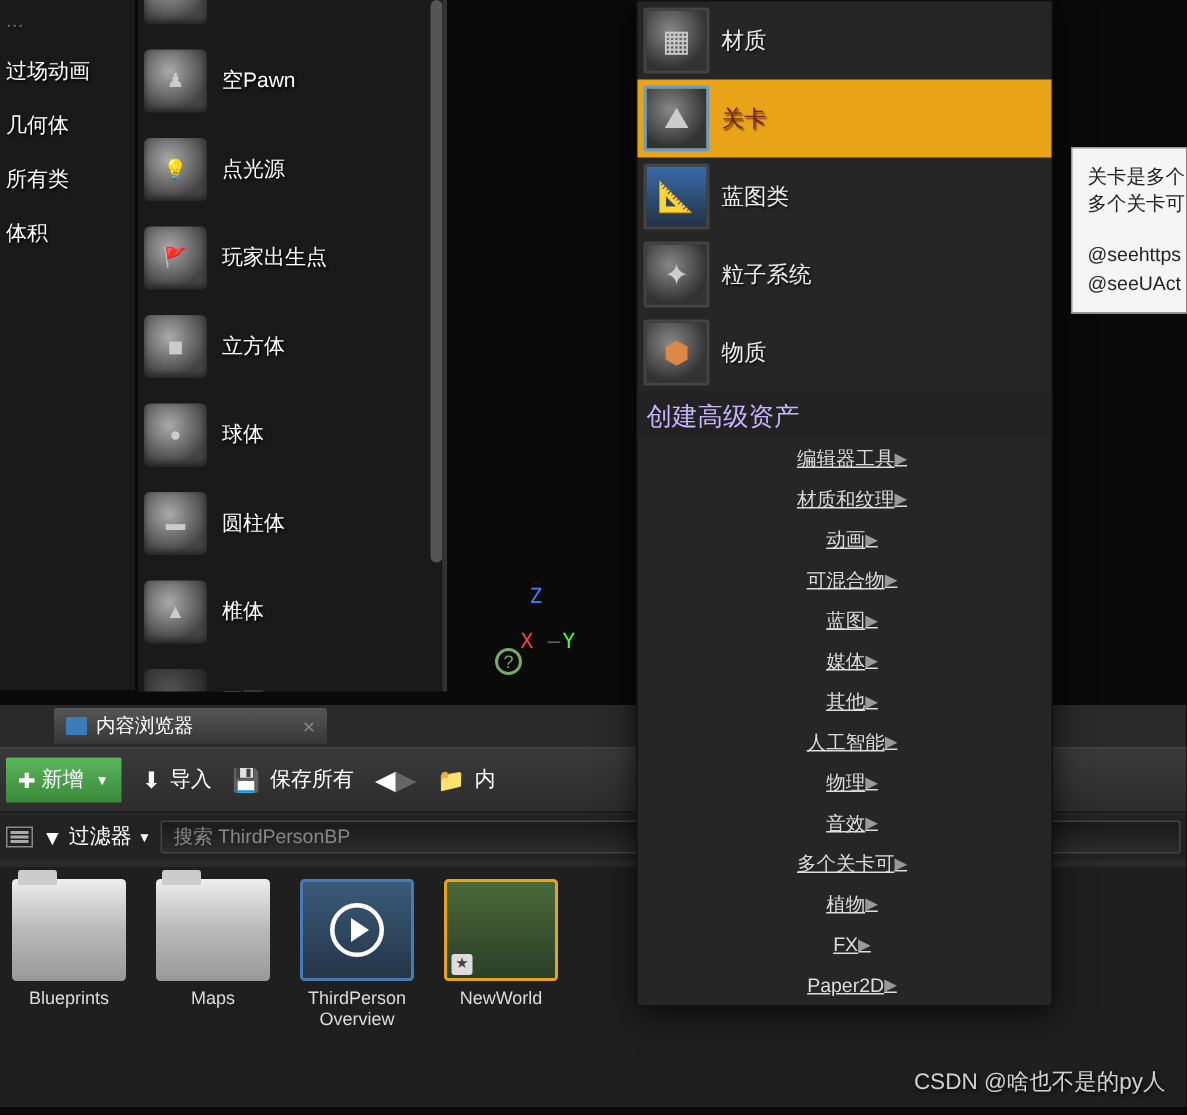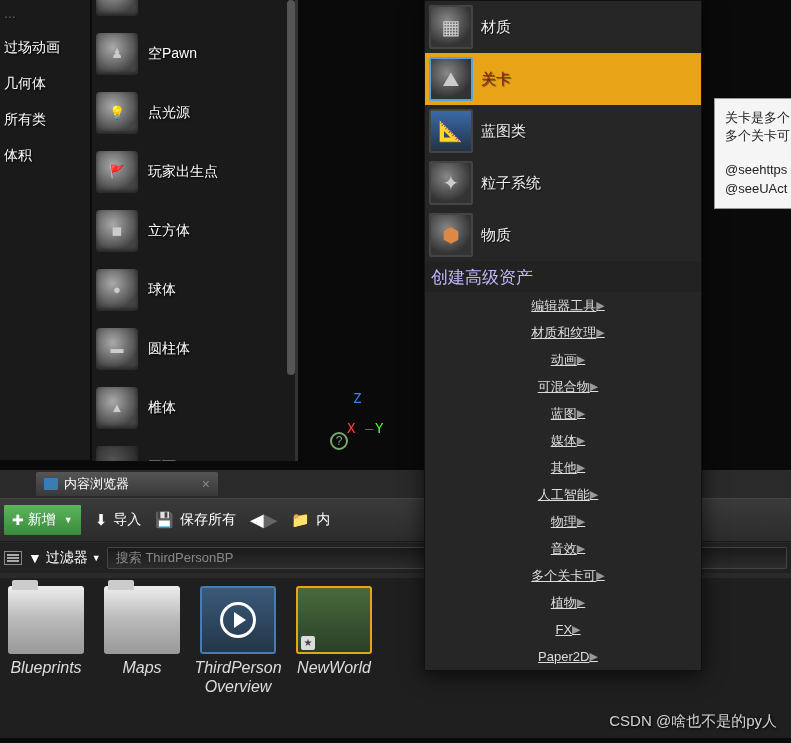--- a/index.html
+++ b/index.html
@@ -154,21 +154,21 @@
     .asset.video .thumb {
       background: linear-gradient(#3a5a7a, #243648);
       border: 2px solid #497bb3;
       display: flex; align-items: center; justify-content: center;
     }
     .asset.video .play {
       width: 36px; height: 36px; border: 3px solid #fff; border-radius: 50%;
       display: flex; align-items: center; justify-content: center;
     }
     .asset.video .play::after { content: ''; border-left: 12px solid #fff; border-top: 8px solid transparent; border-bottom: 8px solid transparent; margin-left: 3px; }
-    .asset-name { font-size: 16px; color: #ddd; text-align: center; line-height: 1.2; font-style: italic; }
+    .asset-name { font-size: 12px; color: #ddd; text-align: center; line-height: 1.2; }
     .watermark {
       position: absolute; right: 14px; bottom: 12px;
       color: rgba(230,230,230,0.9); font-size: 15px;
       text-shadow: 1px 1px 3px #000;
       text-align: center;
     }
   </style>
 </head>
 <body>
 

